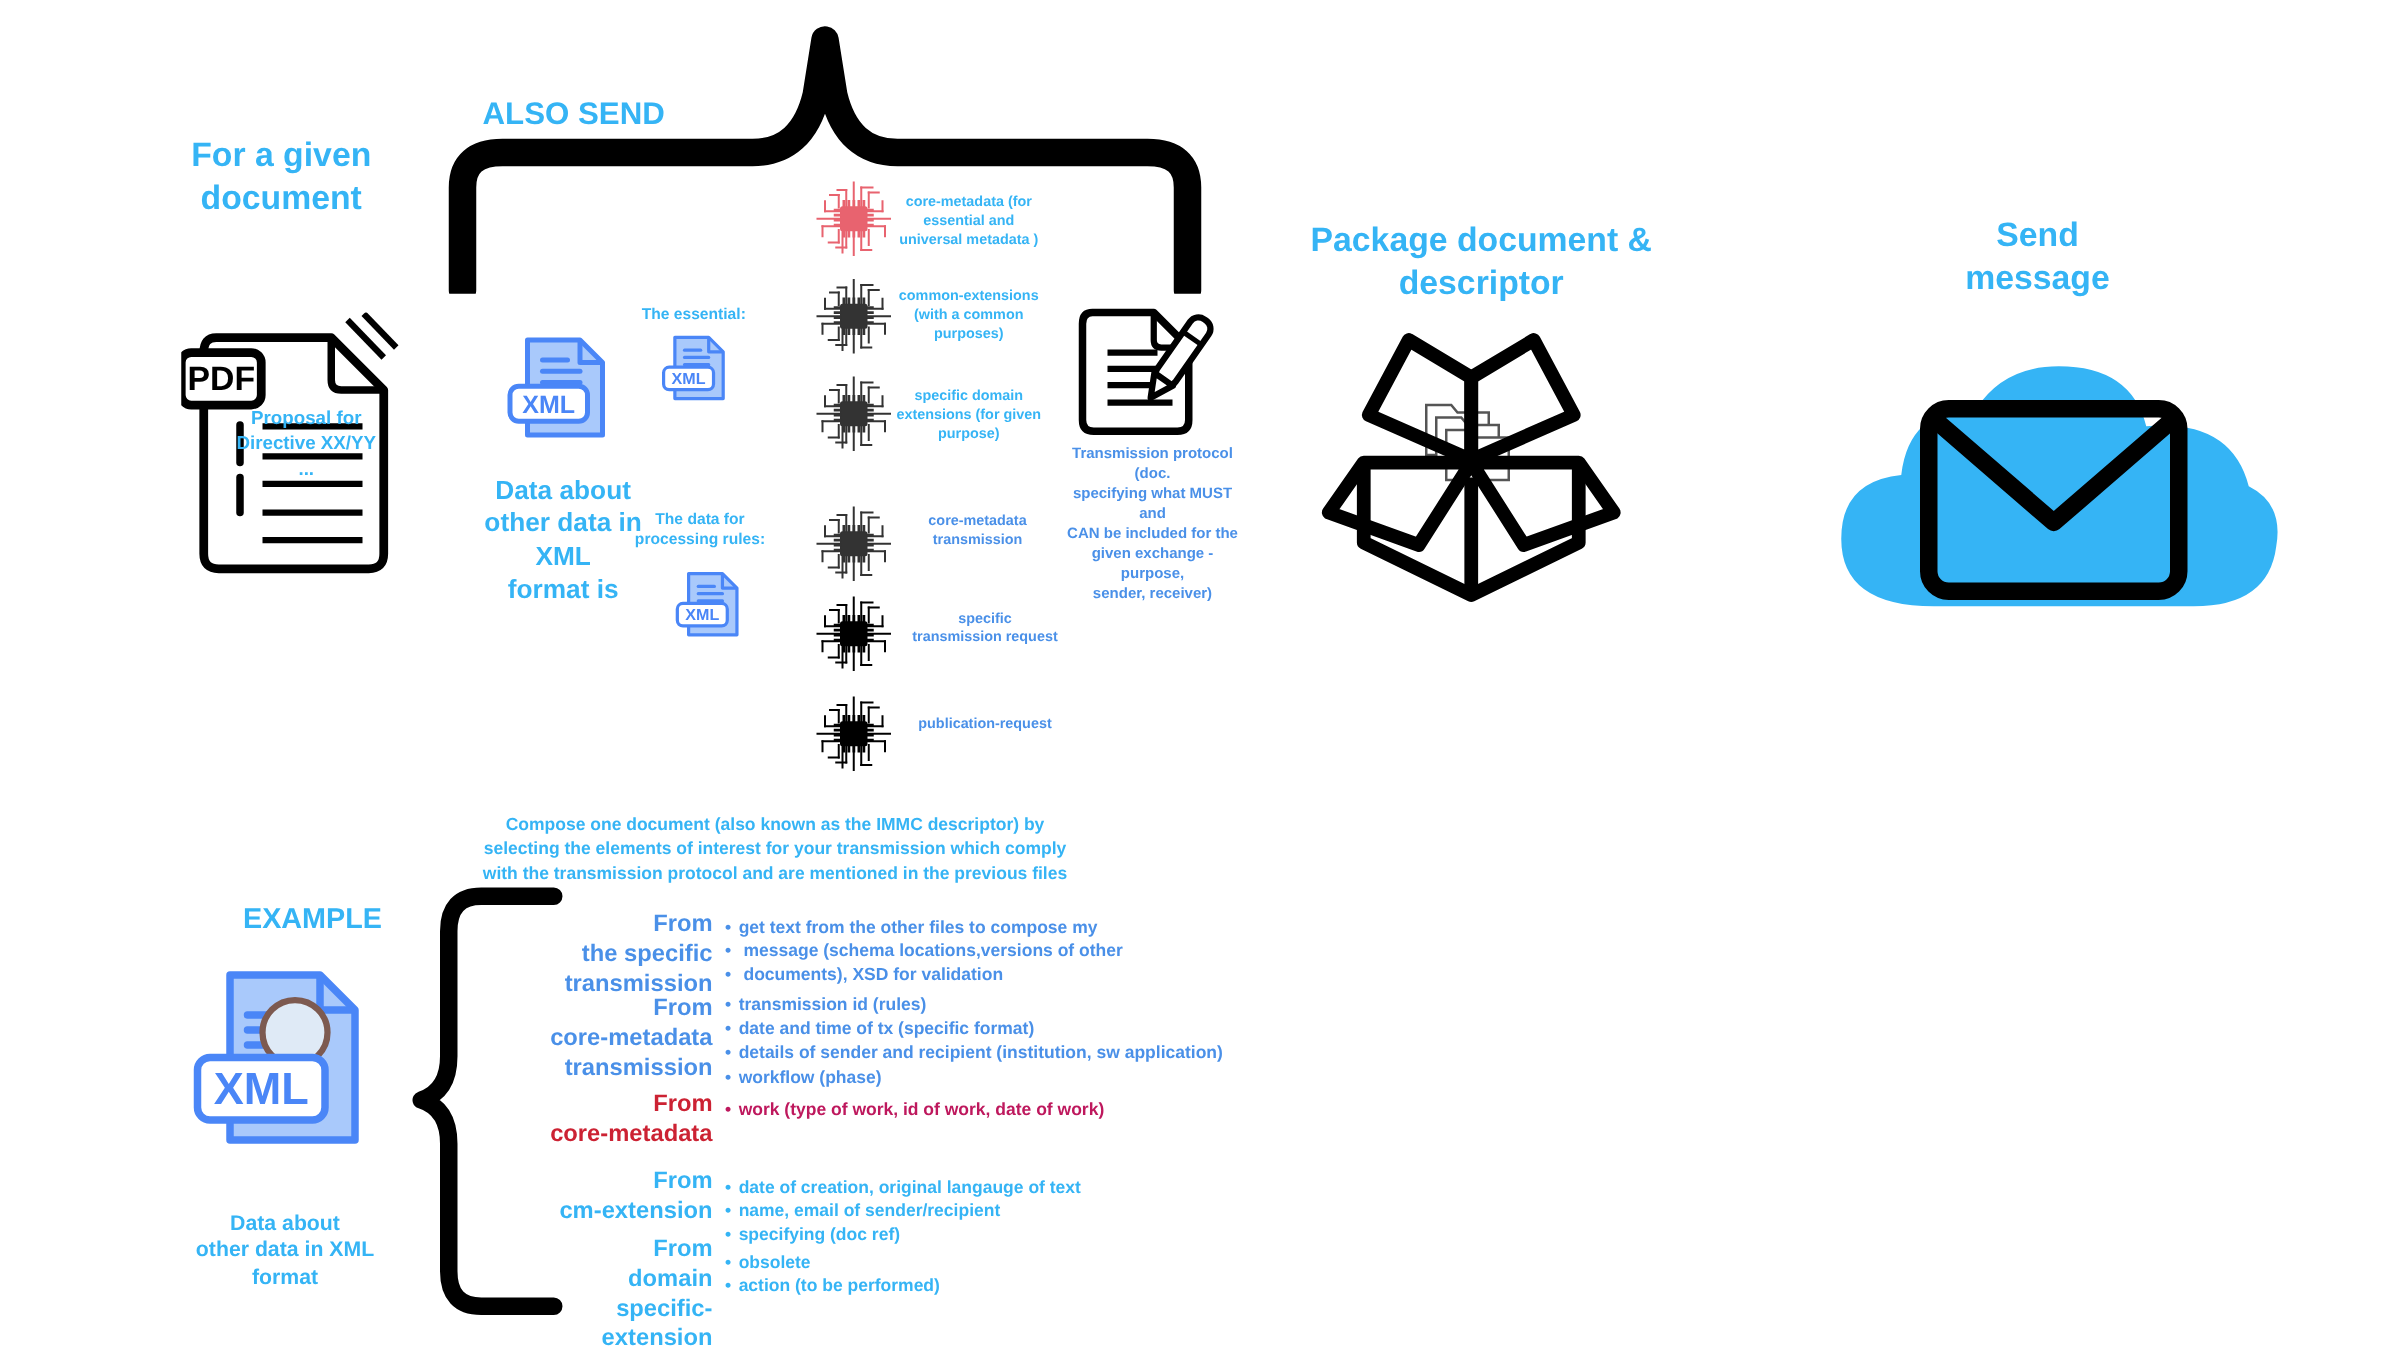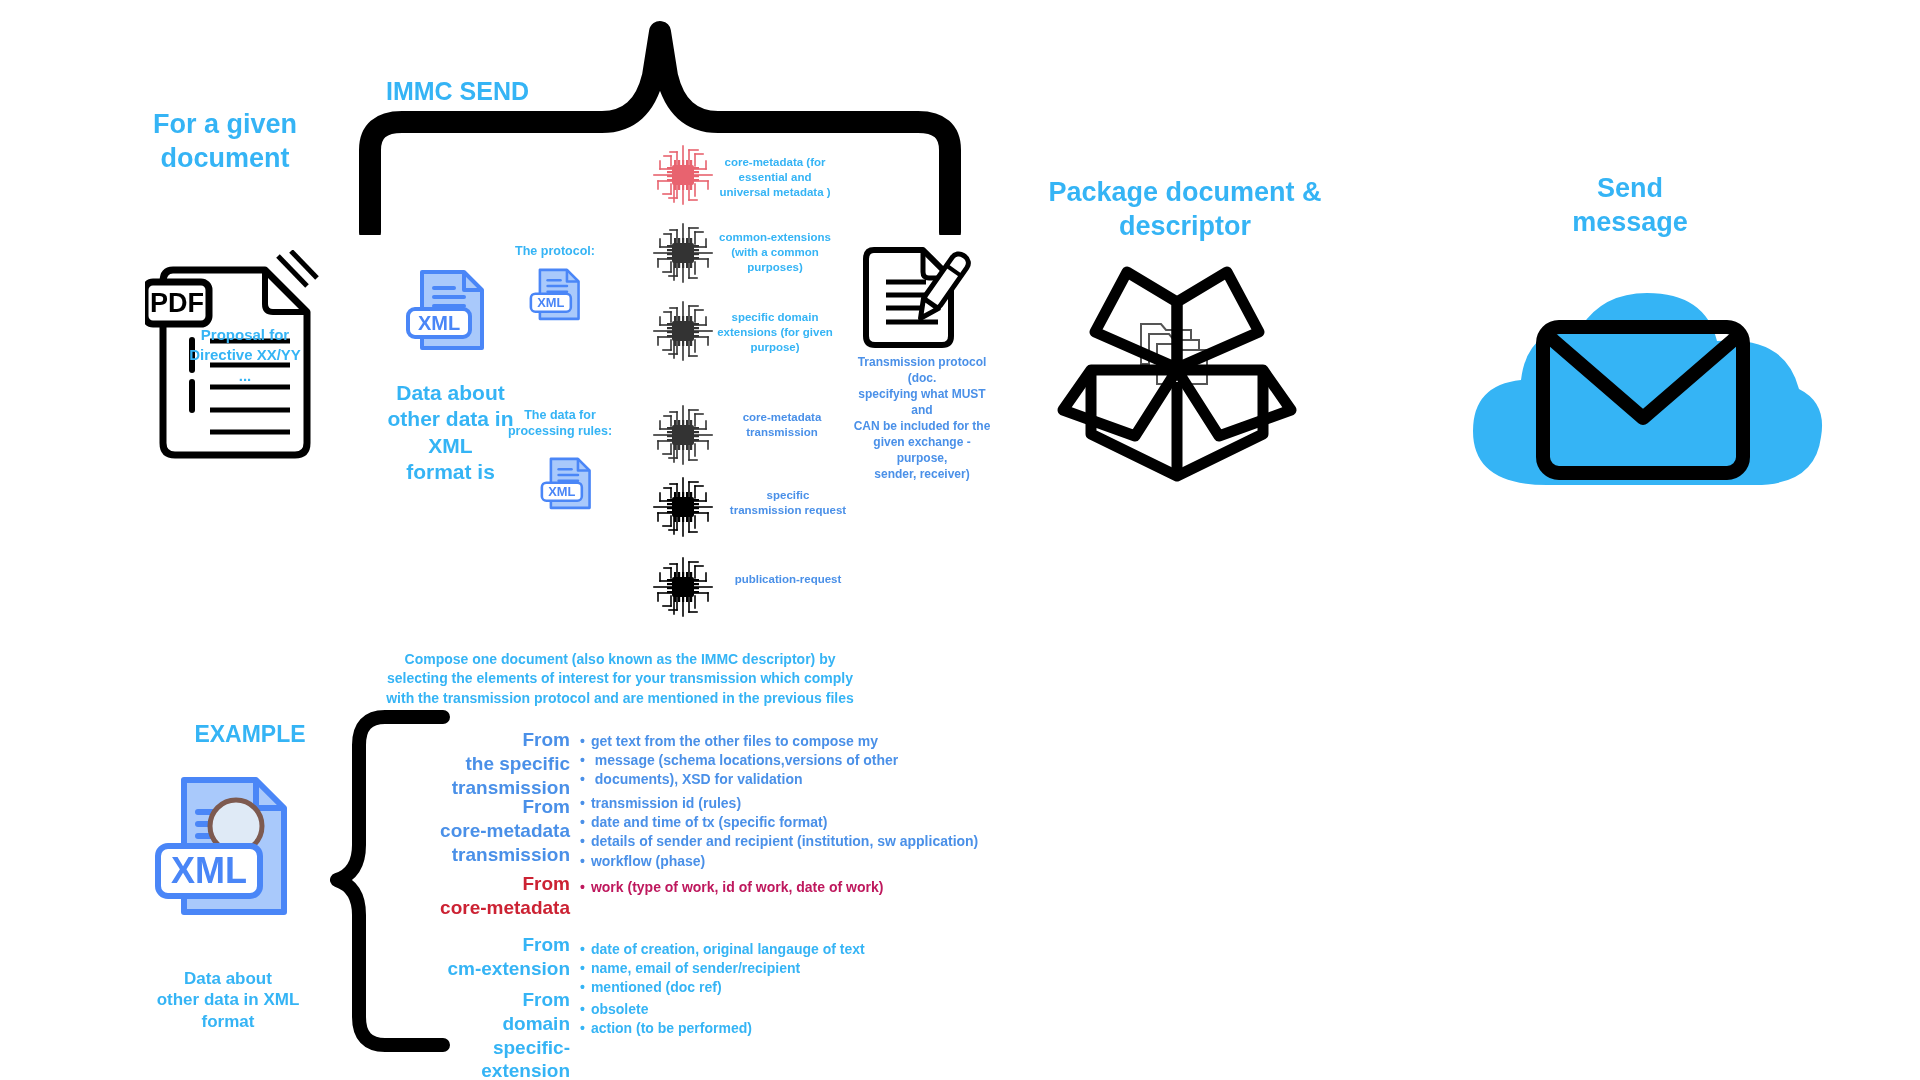--- a/index.html
+++ b/index.html
@@ -58,21 +58,21 @@
   .bullets div{white-space:nowrap;}
   .bullets div:before{content:"\2022";margin-right:6px;}
 </style>
 </head>
 <body>
 
 <svg class="abs" style="left:350px;top:10px;width:620px;height:225px;" viewBox="0 0 620 225">
   <path d="M20 222 L20 140 Q20 112 52 112 L252 112 Q292 112 303 66 L310 22 L317 66 Q328 112 368 112 L568 112 Q600 112 600 140 L600 222" fill="none" stroke="#000" stroke-width="22" stroke-linecap="round" stroke-linejoin="round"></path>
 </svg>
 
-<div class="abs ttl" id="hdr-alsosend">IMMC SEND</div>
+<div class="abs ttl" id="hdr-alsosend">ALSO SEND</div>
 
 <div class="abs ttl" id="hdr-given">
   <span style="white-space:pre-line;">For a given
 document</span>
 </div>
 
 <svg class="abs" id="pdf-doc" viewBox="0 0 175 215">
   <path d="M28 20 Q18 20 18 32 L18 193 Q18 205 30 205 L150 205 Q162 205 162 193 L162 62 L120 20 Z" fill="#fff" stroke="#000" stroke-width="7" stroke-linejoin="round"></path>
   <path d="M120 20 L120 54 Q120 62 128 62 L162 62" fill="none" stroke="#000" stroke-width="6" stroke-linejoin="round"></path>
   <line x1="133" y1="6" x2="162" y2="36" stroke="#000" stroke-width="5"></line>
@@ -102,21 +102,21 @@
   <line x1="32" y1="40" x2="62" y2="40" stroke="#4a86f7" stroke-width="4" stroke-linecap="round"></line>
   <rect x="6" y="43" width="62" height="28" rx="7" fill="#fff" stroke="#4a86f7" stroke-width="4"></rect>
   <text x="37" y="64" font-family="Liberation Sans, sans-serif" font-size="20" font-weight="700" text-anchor="middle" fill="#4a86f7">XML</text>
 </svg>
 <div class="abs ttl" id="cap-databout1">
   <span style="white-space:pre-line;">Data about
 other data in XML
 format is</span>
 </div>
 
-<div class="abs cap" id="lbl-metadata">The protocol:</div>
+<div class="abs cap" id="lbl-metadata">The essential:</div>
 <svg class="abs" id="xml-sm1" viewBox="0 0 90 90">
   <path d="M20 6 L62 6 L80 24 L80 82 L20 82 Z" fill="#a9c9fb" stroke="#4a86f7" stroke-width="4" stroke-linejoin="round"></path>
   <path d="M62 6 L62 24 L80 24" fill="none" stroke="#4a86f7" stroke-width="4" stroke-linejoin="round"></path>
   <line x1="32" y1="22" x2="52" y2="22" stroke="#4a86f7" stroke-width="4" stroke-linecap="round"></line>
   <line x1="32" y1="31" x2="62" y2="31" stroke="#4a86f7" stroke-width="4" stroke-linecap="round"></line>
   <line x1="32" y1="40" x2="62" y2="40" stroke="#4a86f7" stroke-width="4" stroke-linecap="round"></line>
   <rect x="6" y="43" width="62" height="28" rx="7" fill="#fff" stroke="#4a86f7" stroke-width="4"></rect>
   <text x="37" y="64" font-family="Liberation Sans, sans-serif" font-size="20" font-weight="700" text-anchor="middle" fill="#4a86f7">XML</text>
 </svg>
 
@@ -575,21 +575,21 @@
     <div class="fromlbl" style="left: 430px; top: 872px; width: 140px; font-size: 19px; color: rgb(204, 34, 51); white-space: pre-line;">From
 core-metadata</div>
     <div class="bullets" style="left: 580px; top: 878px; font-size: 14px; color: #be185d; text-align: right;">
       <div>work (type of work, id of work, date of work)</div>
     </div>
     <div class="fromlbl" style="left: 430px; top: 933px; width: 140px; font-size: 19px; color: rgb(53, 180, 245); white-space: pre-line;">From
 cm-extension</div>
     <div class="bullets" style="left: 580px; top: 940px; font-size: 14px; color: rgb(53, 180, 245);">
       <div>date of creation, original langauge of text</div>
       <div>name, email of sender/recipient</div>
-      <div>mentioned (doc ref)</div>
+      <div>specifying (doc ref)</div>
     </div>
     <div class="fromlbl" style="left: 430px; top: 988px; width: 140px; font-size: 19px; color: rgb(53, 180, 245); white-space: pre-line;">From
 domain specific-
 extension</div>
     <div class="bullets" style="left: 580px; top: 1000px; font-size: 14px; color: rgb(53, 180, 245);">
       <div>obsolete</div>
       <div>action (to be performed)</div>
     </div>
   </div>
 

